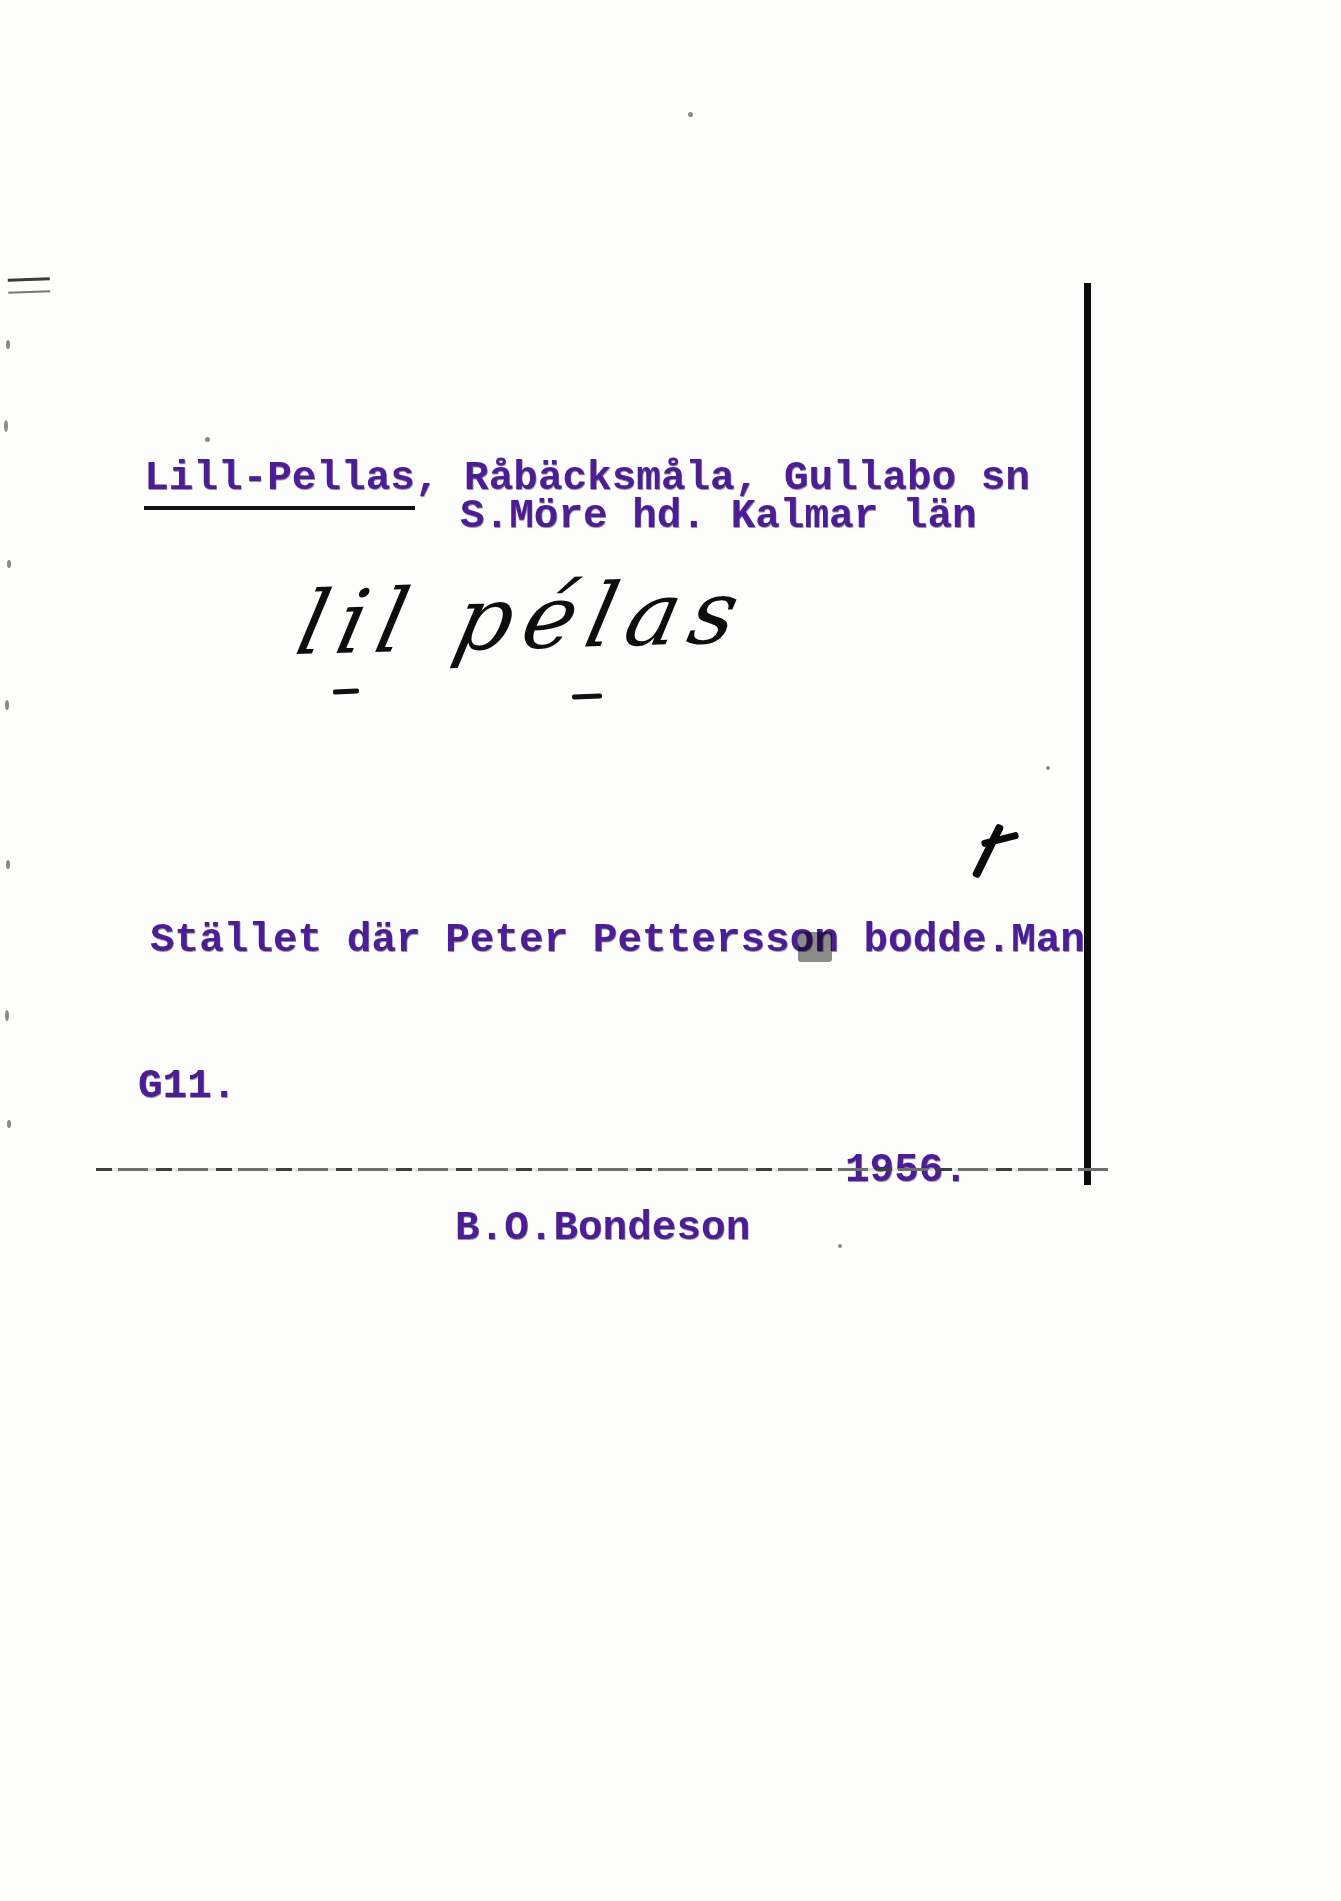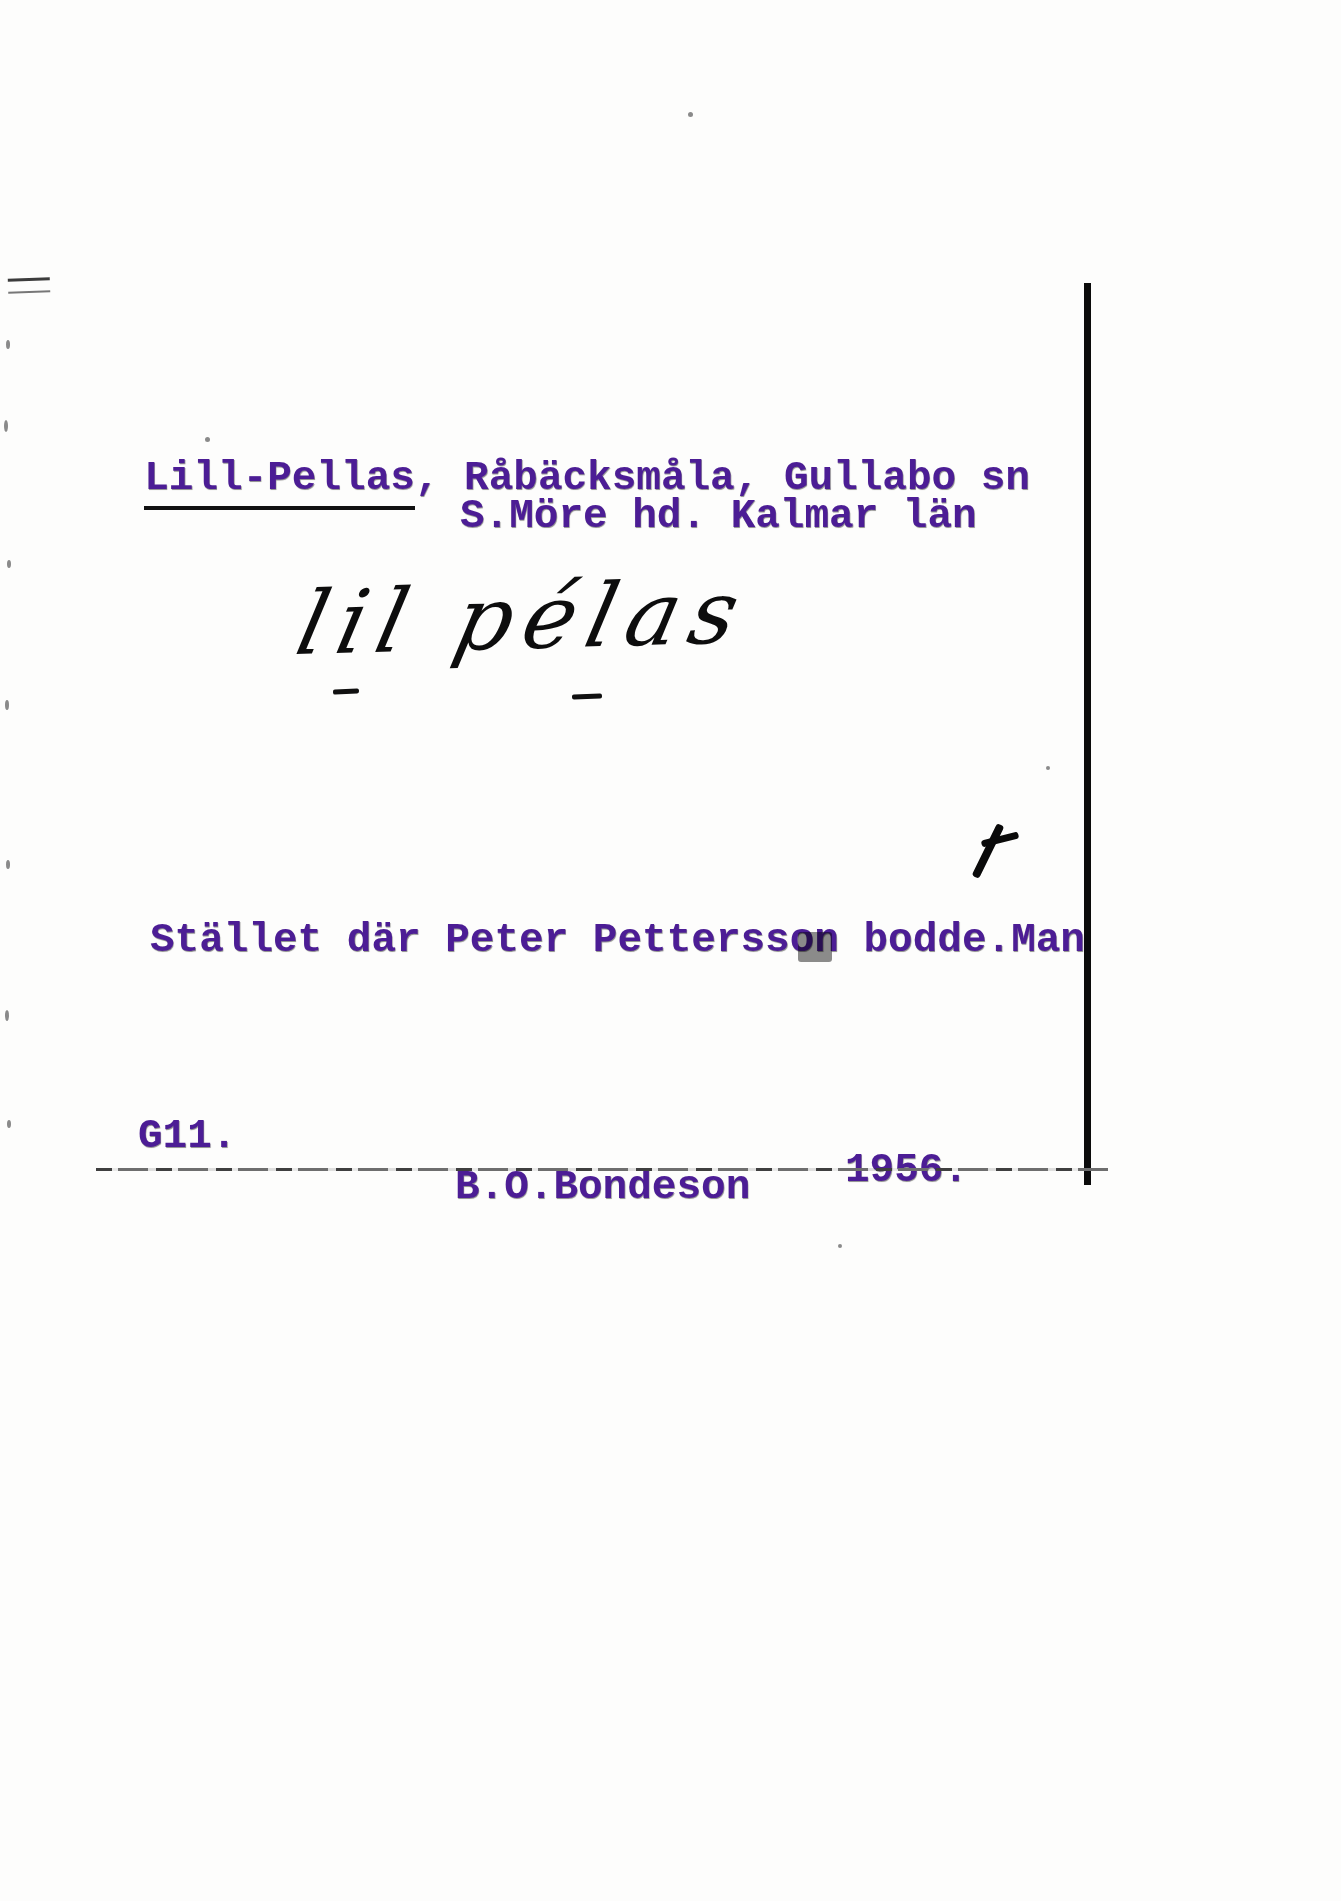--- a/index.html
+++ b/index.html
@@ -31,22 +31,22 @@
     font-size:88px;letter-spacing:11px;color:#0d0d0d;
     transform:skewX(-14deg) rotate(-1.5deg);
     transform-origin:left bottom;
     white-space:pre;
   }
   .phon-underline{
     height:5px;background:#101010;border-radius:2px;
   }
   .paragraph{left:118px;top:818px;margin-left:32px;}
   .paragraph .line{height:50px;}
-  .archive-code{left:138px;top:1112px;}
-  .recorder{left:455px;top:1163px;}
+  .archive-code{left:138px;top:1062px;}
+  .recorder{left:455px;top:1204px;}
   .year{left:845px;top:1146px;}
   .right-edge{
     left:1084px;top:283px;width:7px;height:902px;
     background:#0b0b0b;
   }
   .bottom-edge{
     left:96px;top:1168px;width:1012px;height:3px;
     background:repeating-linear-gradient(90deg,
       #3f3f3f 0 16px, rgba(0,0,0,0.08) 16px 22px,
       #6e6e6e 22px 52px, rgba(0,0,0,0.12) 52px 60px);

